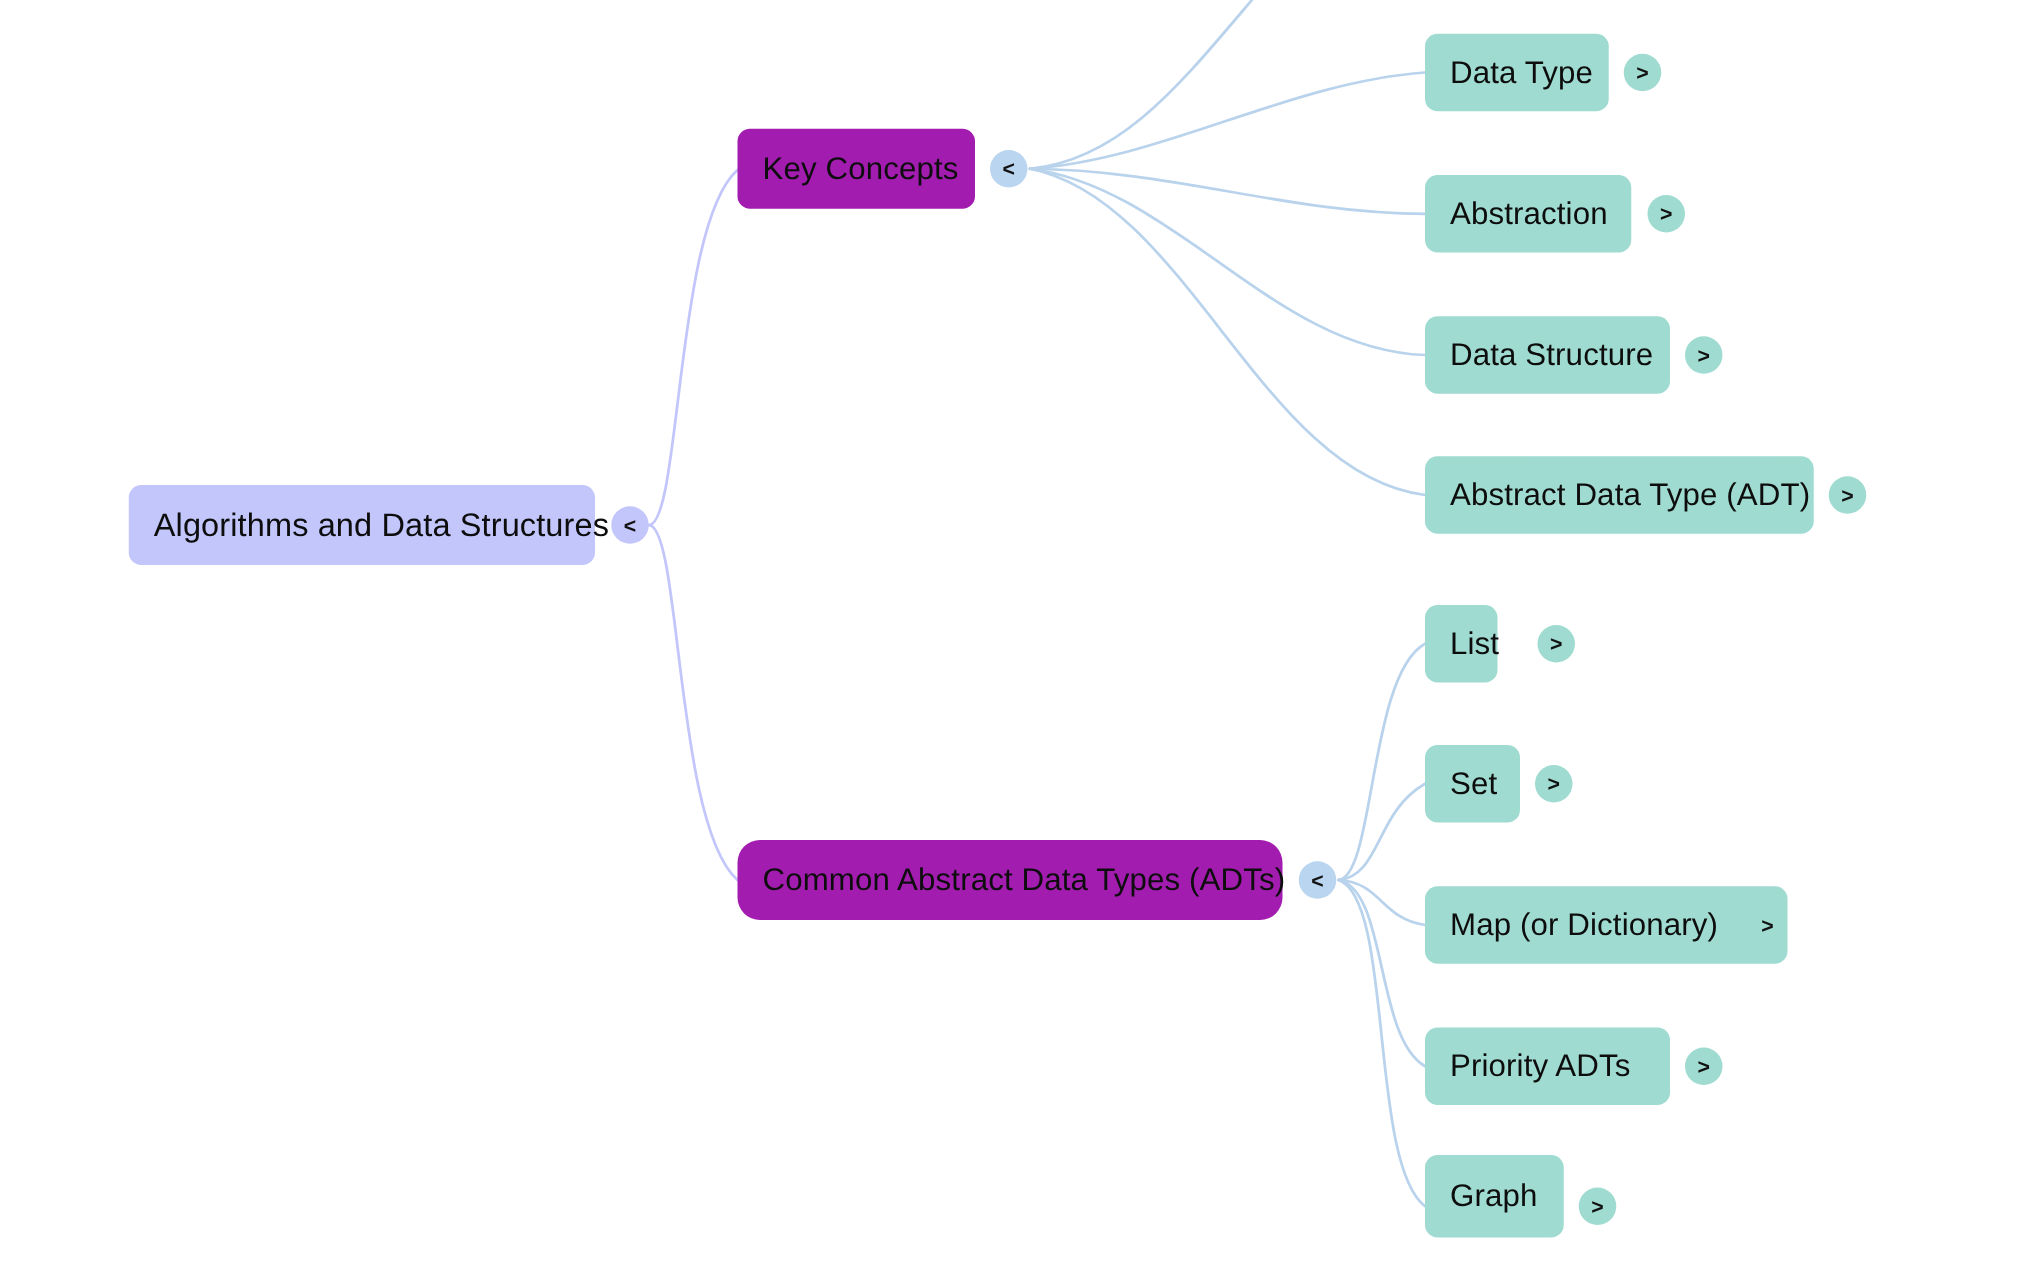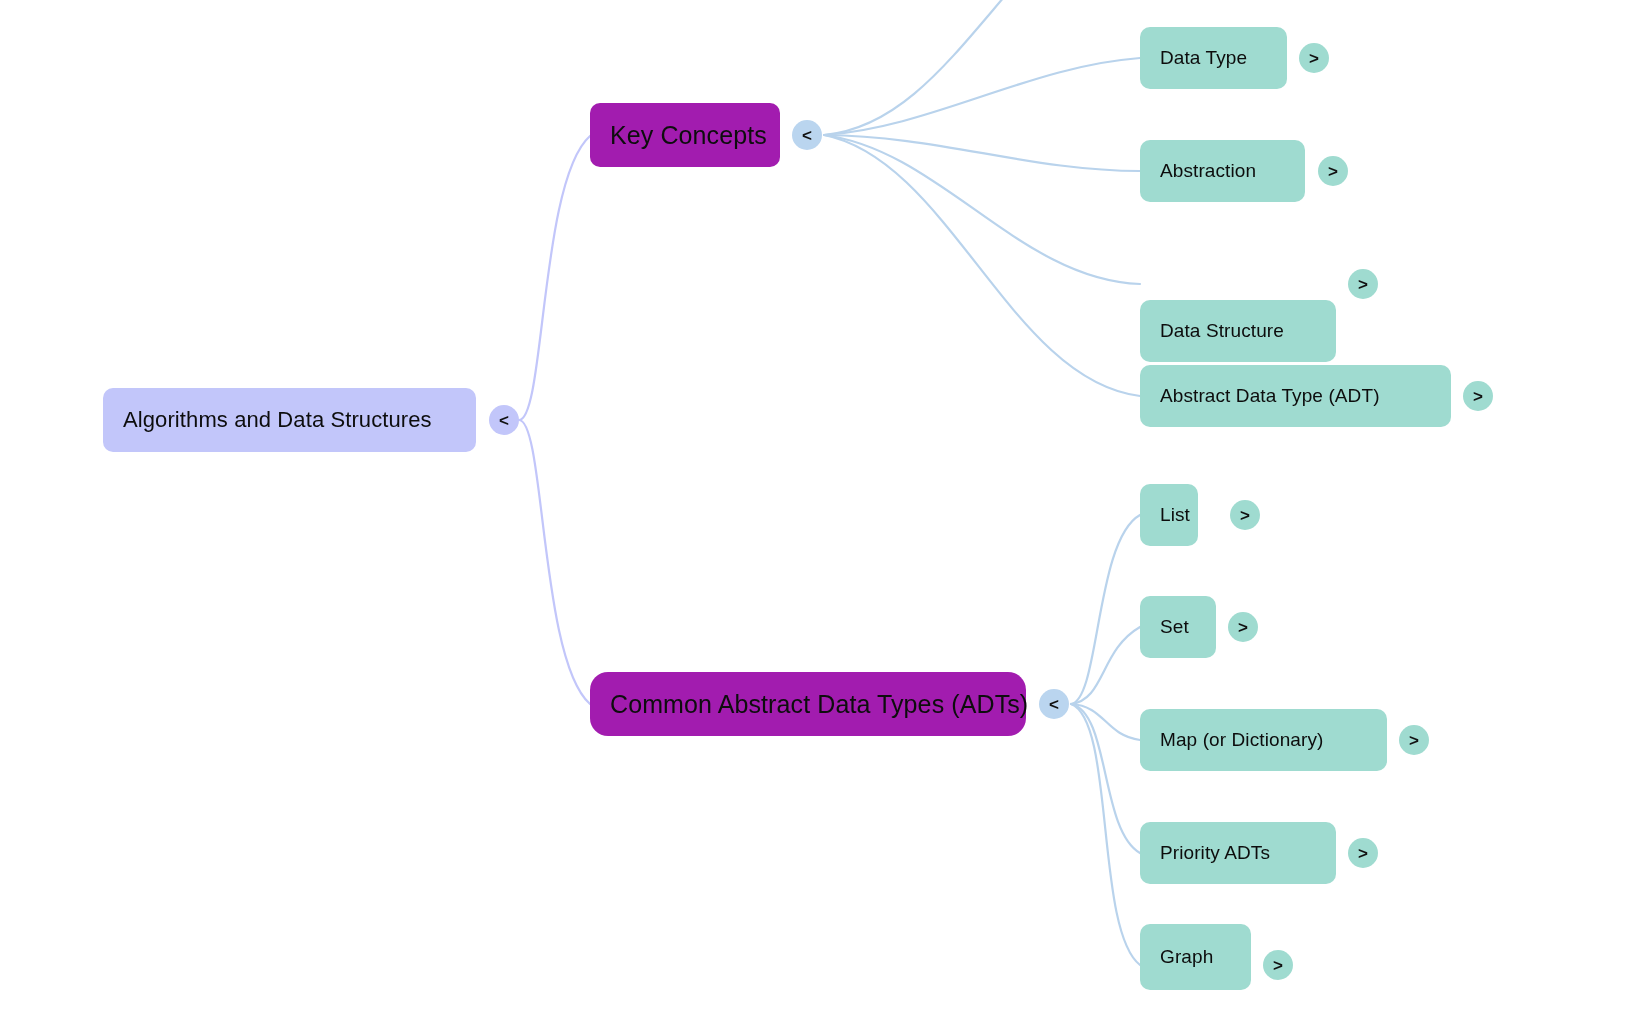--- a/index.html
+++ b/index.html
@@ -40,31 +40,31 @@
     letter-spacing: 0.1px;
   }
   .node-label {
     display: block;
     width: 100%;
     text-align: left;
   }
   .node.root {
     background: #c2c6fa;
     padding: 0 20px;
-    font-size: 22px;
+    font-size: 26px;
   }
   .node.branch {
     background: #a21caf;
     padding: 0 20px;
     font-size: 25px;
   }
   .node.leaf {
     background: #9fdbd0;
     padding: 0 20px;
-    font-size: 19px;
+    font-size: 25px;
   }
   .toggle {
     position: absolute;
     width: 30px;
     height: 30px;
     border-radius: 50%;
     display: flex;
     align-items: center;
     justify-content: center;
     font-size: 17px;
@@ -107,41 +107,41 @@
       </div>
       <div class="toggle blue" style="left: 792px; top: 120px;">&lt;</div>
       <div class="node leaf" style="left: 1140px; top: 27px; width: 147px; height: 62px;">
         <span class="node-label">Data Type</span>
       </div>
       <div class="toggle mint" style="left: 1299px; top: 43px;">&gt;</div>
       <div class="node leaf" style="left: 1140px; top: 140px; width: 165px; height: 62px;">
         <span class="node-label">Abstraction</span>
       </div>
       <div class="toggle mint" style="left: 1318px; top: 156px;">&gt;</div>
-      <div class="node leaf" style="left: 1140px; top: 253px; width: 196px; height: 62px; margin-top: 47px;">
+      <div class="node leaf" style="left: 1140px; top: 253px; width: 196px; height: 62px;">
         <span class="node-label">Data Structure</span>
       </div>
       <div class="toggle mint" style="left: 1348px; top: 269px;">&gt;</div>
       <div class="node leaf" style="left: 1140px; top: 365px; width: 311px; height: 62px;">
         <span class="node-label">Abstract Data Type (ADT)</span>
       </div>
       <div class="toggle mint" style="left: 1463px; top: 381px;">&gt;</div>
       <div class="node branch" style="left: 590px; top: 672px; width: 436px; height: 64px; border-radius: 18px;">
         <span class="node-label">Common Abstract Data Types (ADTs)</span>
       </div>
       <div class="toggle blue" style="left: 1039px; top: 689px;">&lt;</div>
       <div class="node leaf" style="left: 1140px; top: 484px; width: 58px; height: 62px;">
         <span class="node-label">List</span>
       </div>
       <div class="toggle mint" style="left: 1230px; top: 500px;">&gt;</div>
       <div class="node leaf" style="left: 1140px; top: 596px; width: 76px; height: 62px;">
         <span class="node-label">Set</span>
       </div>
       <div class="toggle mint" style="left: 1228px; top: 612px;">&gt;</div>
-      <div class="node leaf" style="left: 1140px; top: 709px; width: 247px; height: 62px;">
+      <div class="node leaf" style="left: 1140px; top: 709px; width: 290px; height: 62px;">
         <span class="node-label">Map (or Dictionary)</span>
       </div>
       <div class="toggle mint" style="left: 1399px; top: 725px;">&gt;</div>
       <div class="node leaf" style="left: 1140px; top: 822px; width: 196px; height: 62px;">
         <span class="node-label">Priority ADTs</span>
       </div>
       <div class="toggle mint" style="left: 1348px; top: 838px;">&gt;</div>
       <div class="node leaf" style="left: 1140px; top: 924px; width: 111px; height: 66px;">
         <span class="node-label">Graph</span>
       </div>

